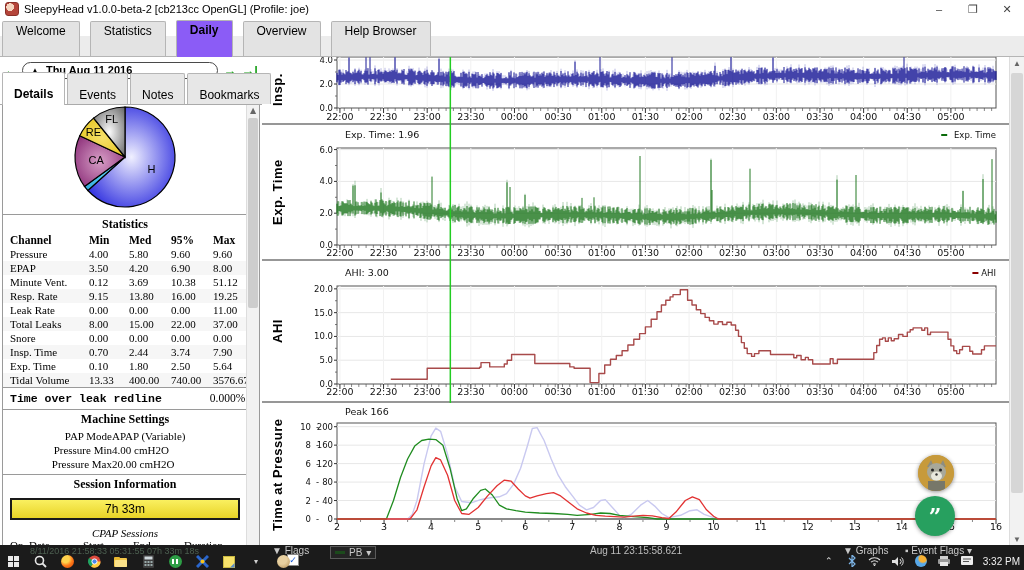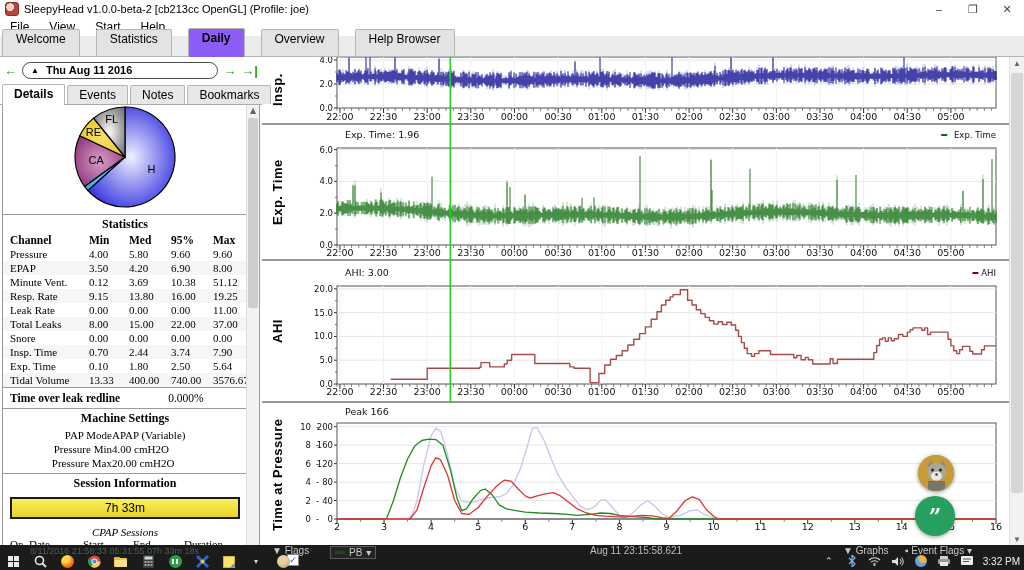--- a/index.html
+++ b/index.html
@@ -11,56 +11,56 @@
             background:radial-gradient(circle at 35% 35%,#f5d6c0 0 35%,#b5453a 36% 100%);border:1px solid #8a3028;}
   .title-text{font-size:11px;}
   .win-controls{position:absolute;right:0;top:0;display:flex;}
   .win-btn{width:34px;height:18px;display:flex;align-items:center;justify-content:center;
            font-size:11px;color:#444;}
   
   .menubar{height:18px;display:flex;align-items:center;background:#fff;}
   .menu-item{padding:1px 10px;font-size:12px;}
   
   .tabbar{height:20px;background:#ececec;border-bottom:1px solid #b5b5b5;display:flex;align-items:flex-end;padding-left:2px;}
-  .tab{padding:2px 13px 10px;font-size:12px;background:#e3e3e3;border:1px solid #b5b5b5;border-bottom:none;
-       border-radius:2px 2px 0 0;margin-right:16px;height:14px;}
+  .tab{padding:2px 13px 18px;font-size:12px;background:#e3e3e3;border:1px solid #b5b5b5;border-bottom:none;
+       border-radius:2px 2px 0 0;margin-right:10px;height:14px;}
   .tab.active{background:#8b5cf6;font-weight:bold;position:relative;top:1px;height:16px;}
   
   .content{display:flex;height:489px;}
   .left-col{width:262px;flex:none;}
   .right-col{flex:1;position:relative;}
   
   .datenav{height:22px;display:flex;align-items:center;padding:2px 4px 0 4px;gap:5px;}
   .nav-arrow{color:#1fa31f;font-size:13px;font-weight:bold;line-height:1;}
   .datepill{flex:1;height:15px;border:1px solid #4a4a4a;border-radius:9px;display:flex;align-items:center;
             padding-left:8px;gap:7px;font-size:11px;font-weight:bold;background:#fff;}
   .datepill .caret{font-size:8px;}
   
   .subtabs{display:flex;align-items:flex-end;height:21px;border-bottom:1px solid #aaa;padding-left:2px;margin-top:2px;}
-  .subtab{padding:2px 11px 3px;font-size:12px;background:#e7e7e7;border:1px solid #b5b5b5;border-bottom:none;
+  .subtab{padding:14px 11px 3px;font-size:12px;background:#e7e7e7;border:1px solid #b5b5b5;border-bottom:none;
           border-radius:2px 2px 0 0;margin-right:2px;height:13px;}
   .subtab.active{background:#fff;font-weight:bold;height:15px;position:relative;top:1px;}
   
   .panel{position:relative;height:446px;margin:0 2px;border:1px solid #9a9a9a;border-top:none;
          font-family:"Liberation Serif","DejaVu Serif",serif;overflow:hidden;background:#fff;}
   .panel-inner{position:absolute;left:0;top:0;right:12px;bottom:0;}
   .vscroll{position:absolute;right:0;top:0;bottom:0;width:12px;background:#f2f2f2;border-left:1px solid #ddd;}
   .vscroll .arr{height:12px;text-align:center;font-size:8px;color:#666;line-height:12px;font-family:"DejaVu Sans",sans-serif;}
   .vscroll .thumb{position:absolute;left:1px;right:1px;background:#cdcdcd;border-radius:2px;}
   .hr{border-top:1px solid #9a9a9a;margin:0;}
   .sec-title{text-align:center;font-weight:bold;font-size:12px;padding:2px 0;}
   table.stats{width:100%;border-collapse:collapse;table-layout:fixed;font-size:11px;}
   table.stats col.c0{width:86px;} table.stats col.c1{width:40px;} table.stats col.c2{width:42px;}
   table.stats col.c3{width:42px;} table.stats col.c4{width:40px;}
   table.stats th{text-align:left;font-size:11.5px;padding:0 0 1px 0;}
   table.stats td{padding:1px 0;}
   table.stats th:first-child,table.stats td:first-child{padding-left:7px;}
   table.stats tr.odd{background:#f6f6f6;}
   .leak-row{display:flex;padding:4px 0 4px 7px;font-size:11.5px;}
-  .leak-row .lab{font-weight:bold;flex:none;}
+  .leak-row .lab{font-weight:bold;flex:none;font-family:Liberation Mono, monospace;}
   .leak-row .val{margin-left:48px;}
   .ms-row{display:flex;font-size:11px;padding:1px 0 1px 7px;}
   .ms-row .lab{width:102px;flex:none;text-align:right;}
   .ses-bar{margin:4px 7px;height:18px;background:linear-gradient(#faf060,#e8d327);border:2px solid #1a1a1a;
            display:flex;align-items:center;justify-content:center;font-family:"Liberation Sans",sans-serif;
            font-size:12px;}
   .cpap-title{text-align:center;font-style:italic;font-size:11px;padding-top:3px;}
   .cpap-heads{position:relative;height:13px;font-size:11px;}
   .cpap-heads span{position:absolute;top:0;}
   .cpap-center{text-align:center;font-size:11px;}

